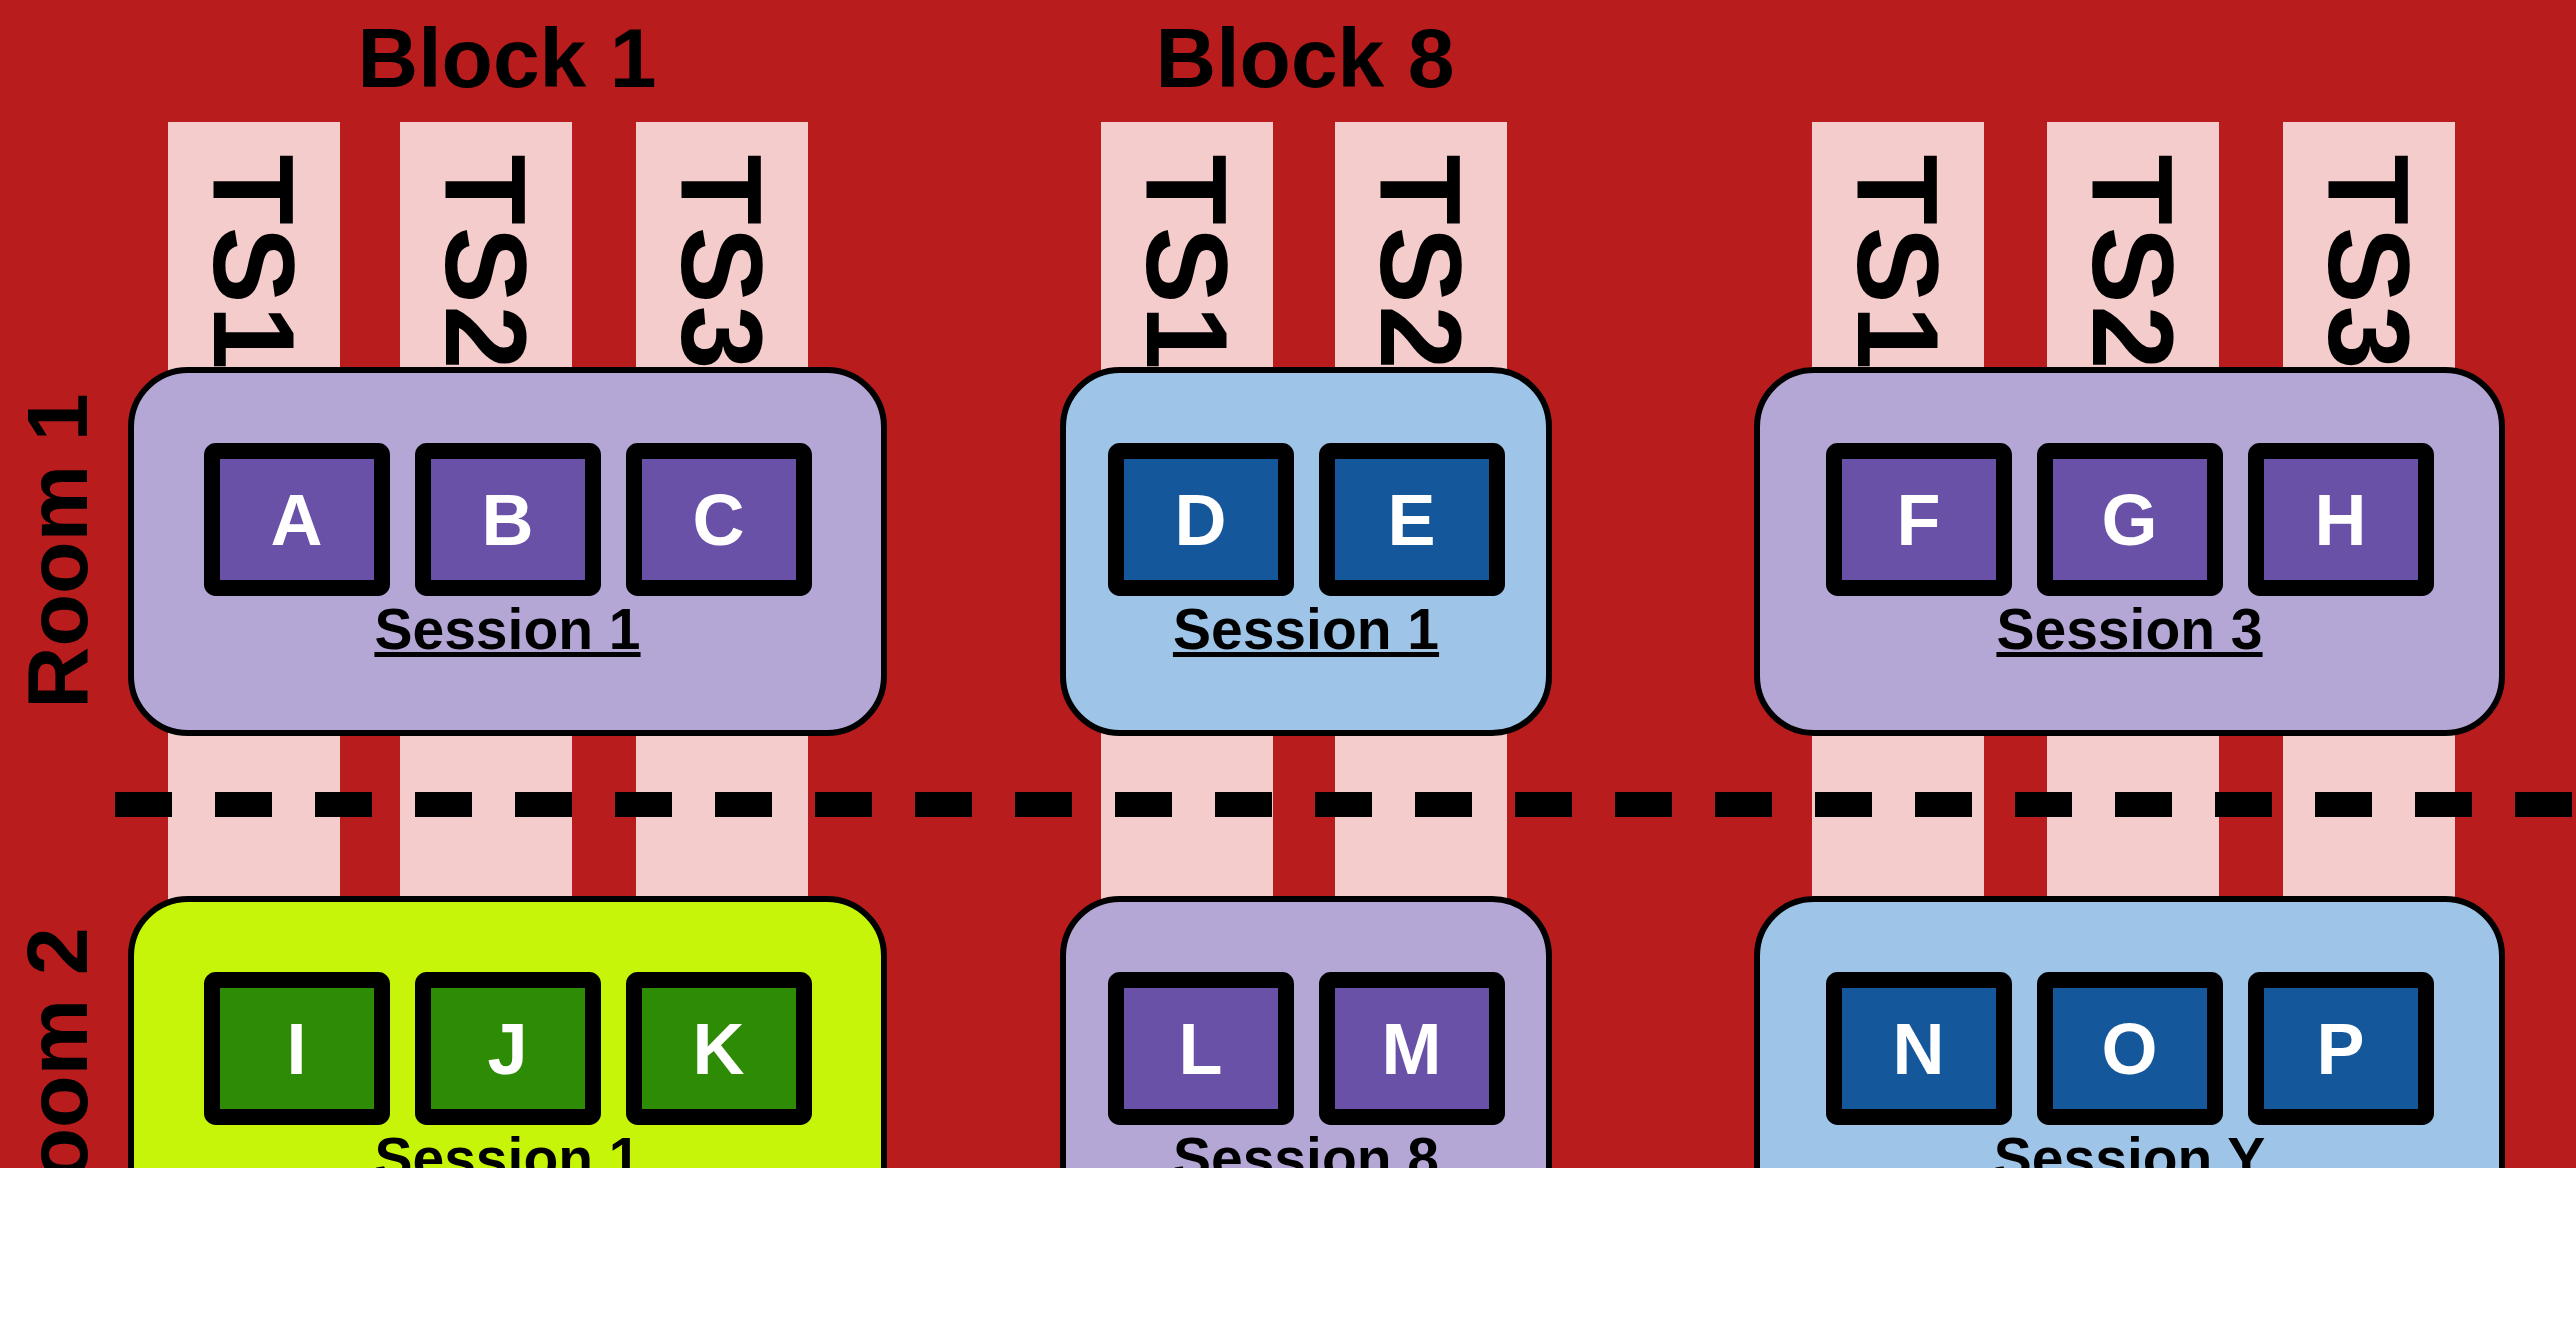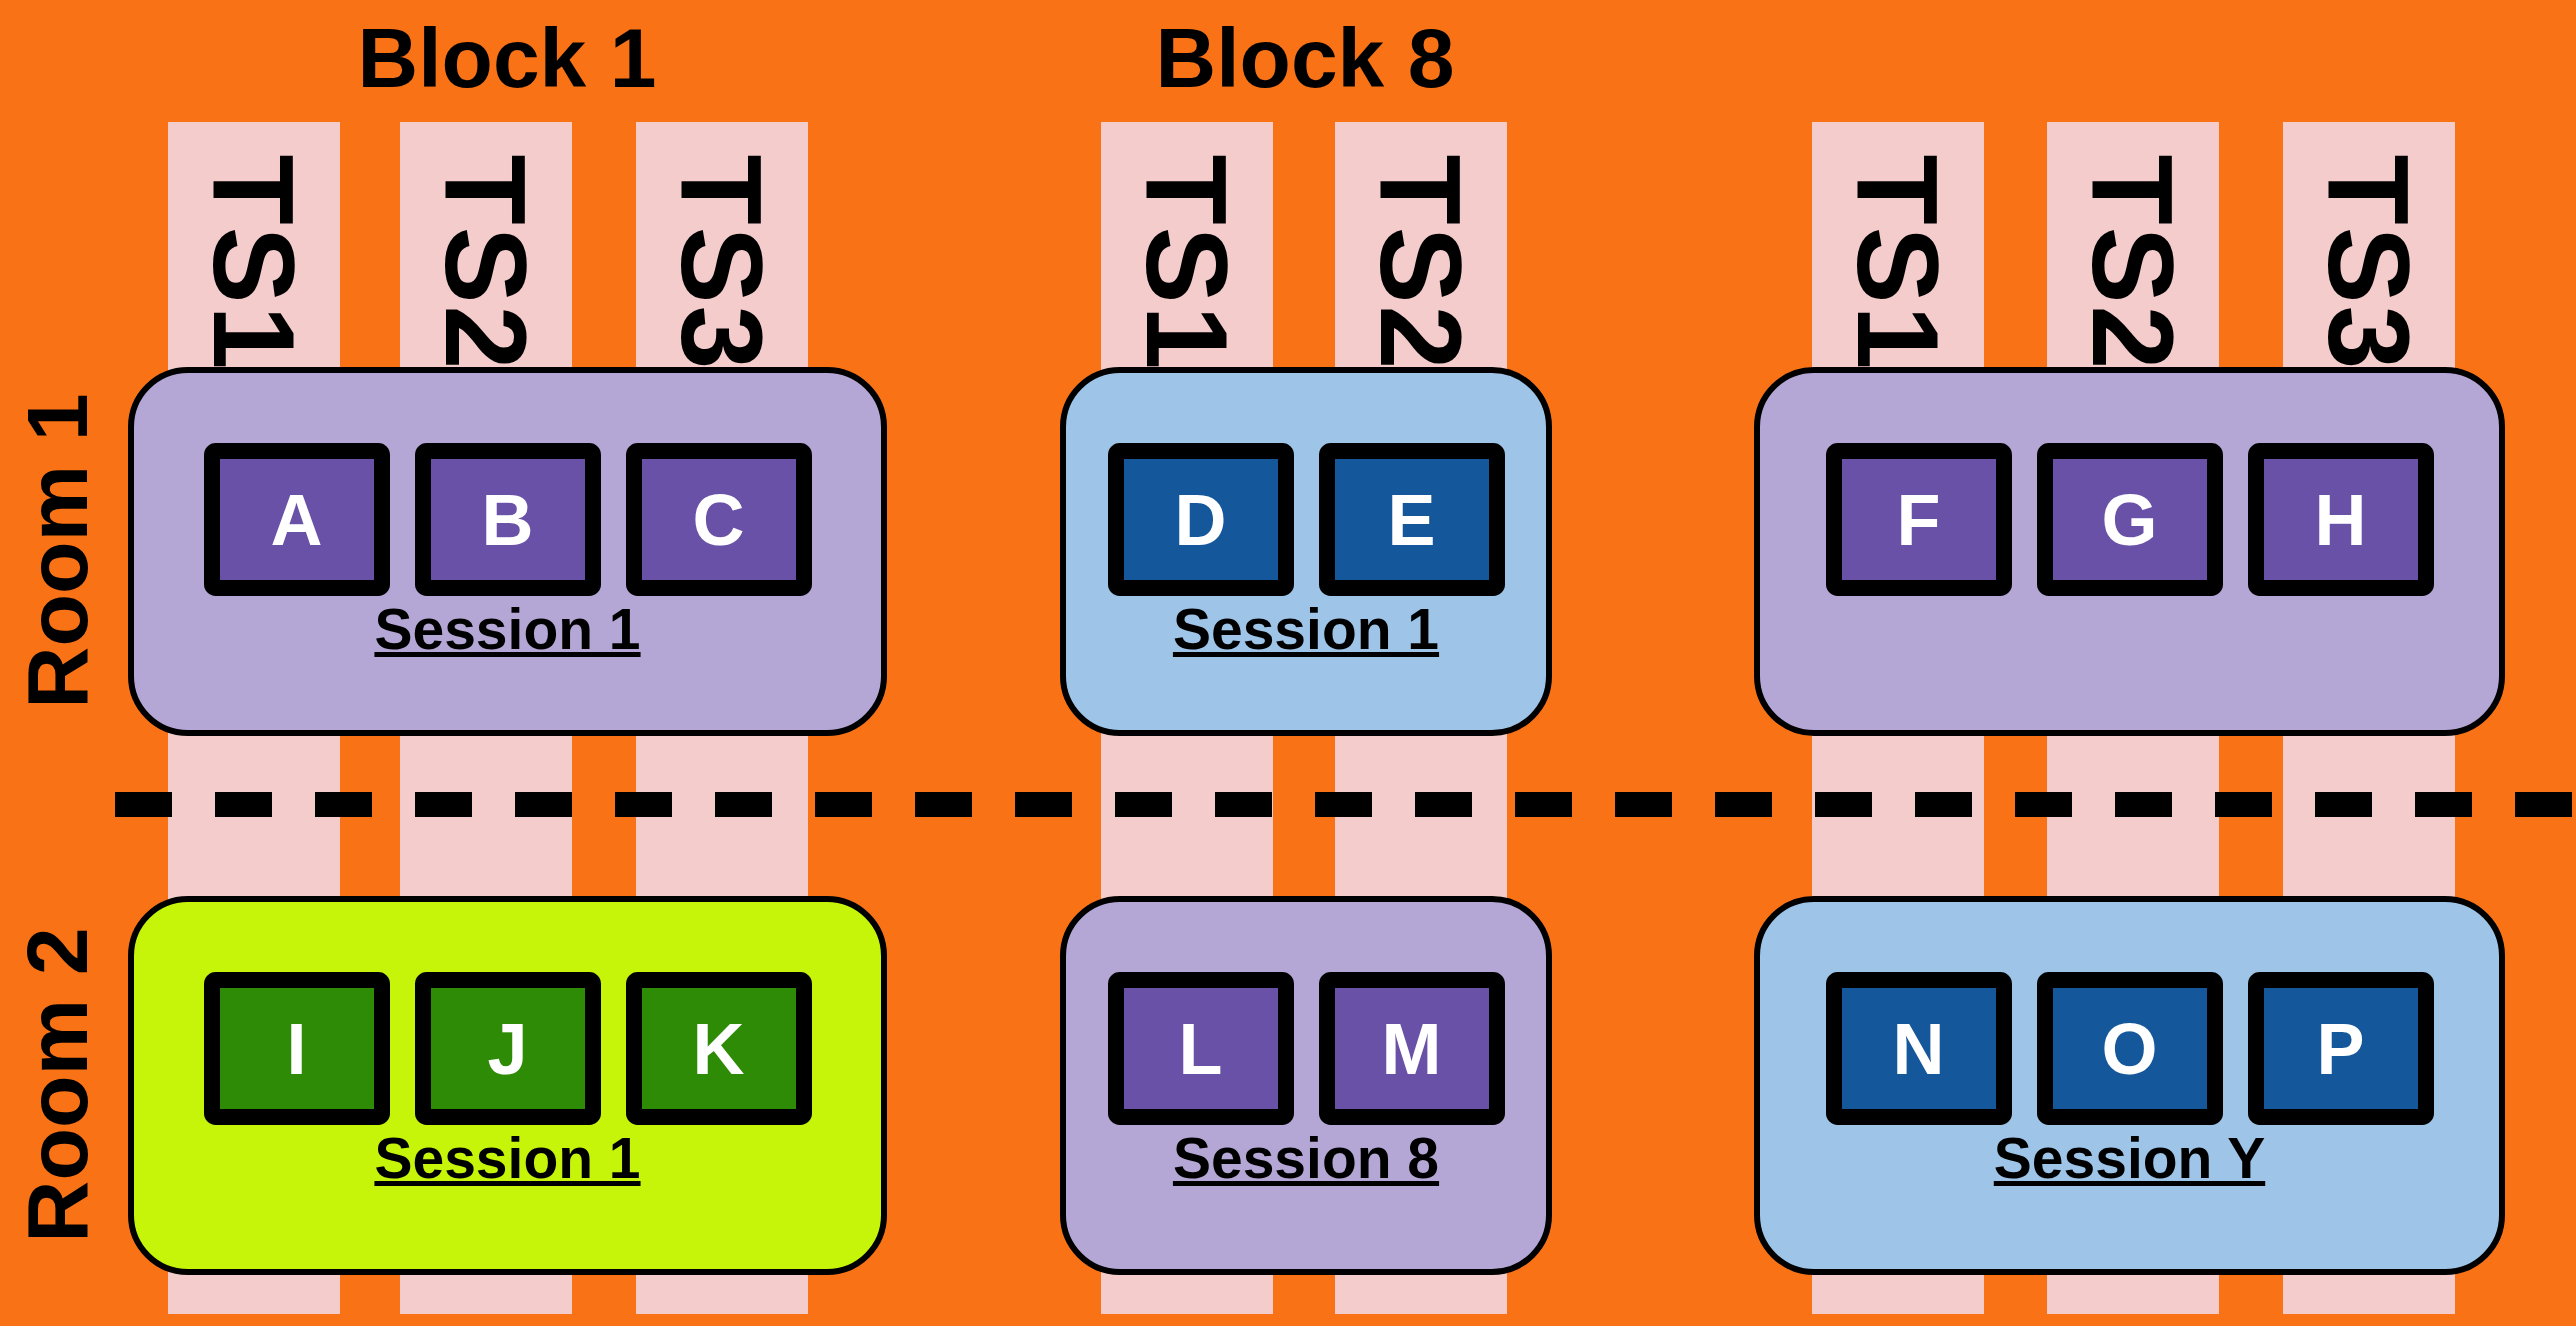--- a/index.html
+++ b/index.html
@@ -1,19 +1,19 @@
 <!DOCTYPE html>
 <html><head>
 <meta charset="utf-8">
 <style>
   html,body{margin:0;padding:0;background:#ffffff;}
   .canvas{
     position:relative;
-    width:2576px;height:1326px;
-    background:#f97316;
+    width:2576px;height:1168px;
+    background:#b91c1c;
     font-family:"Liberation Sans", sans-serif;
     font-weight:bold;
     overflow:hidden;
   }
   
   .block-title{
     position:absolute;top:9.8px;
     transform:translateX(-50%);
     font-size:84px;color:#000;white-space:nowrap;
   }
@@ -120,20 +120,21 @@
     </div>
     <div class="session-label">Session 1</div>
   </div>
 
   <div class="session bg-lavender" style="left:1754px;top:367px;width:751px;height:369px">
     <div class="talks">
       <div class="talk tk-purple">F</div>
       <div class="talk tk-purple">G</div>
       <div class="talk tk-purple">H</div>
     </div>
+    <div class="session-label">Session 3</div>
   </div>
 
   <div class="session bg-green" style="left:128px;top:896px;width:759px;height:379px">
     <div class="talks">
       <div class="talk tk-green">I</div>
       <div class="talk tk-green">J</div>
       <div class="talk tk-green">K</div>
     </div>
     <div class="session-label">Session 1</div>
   </div>

